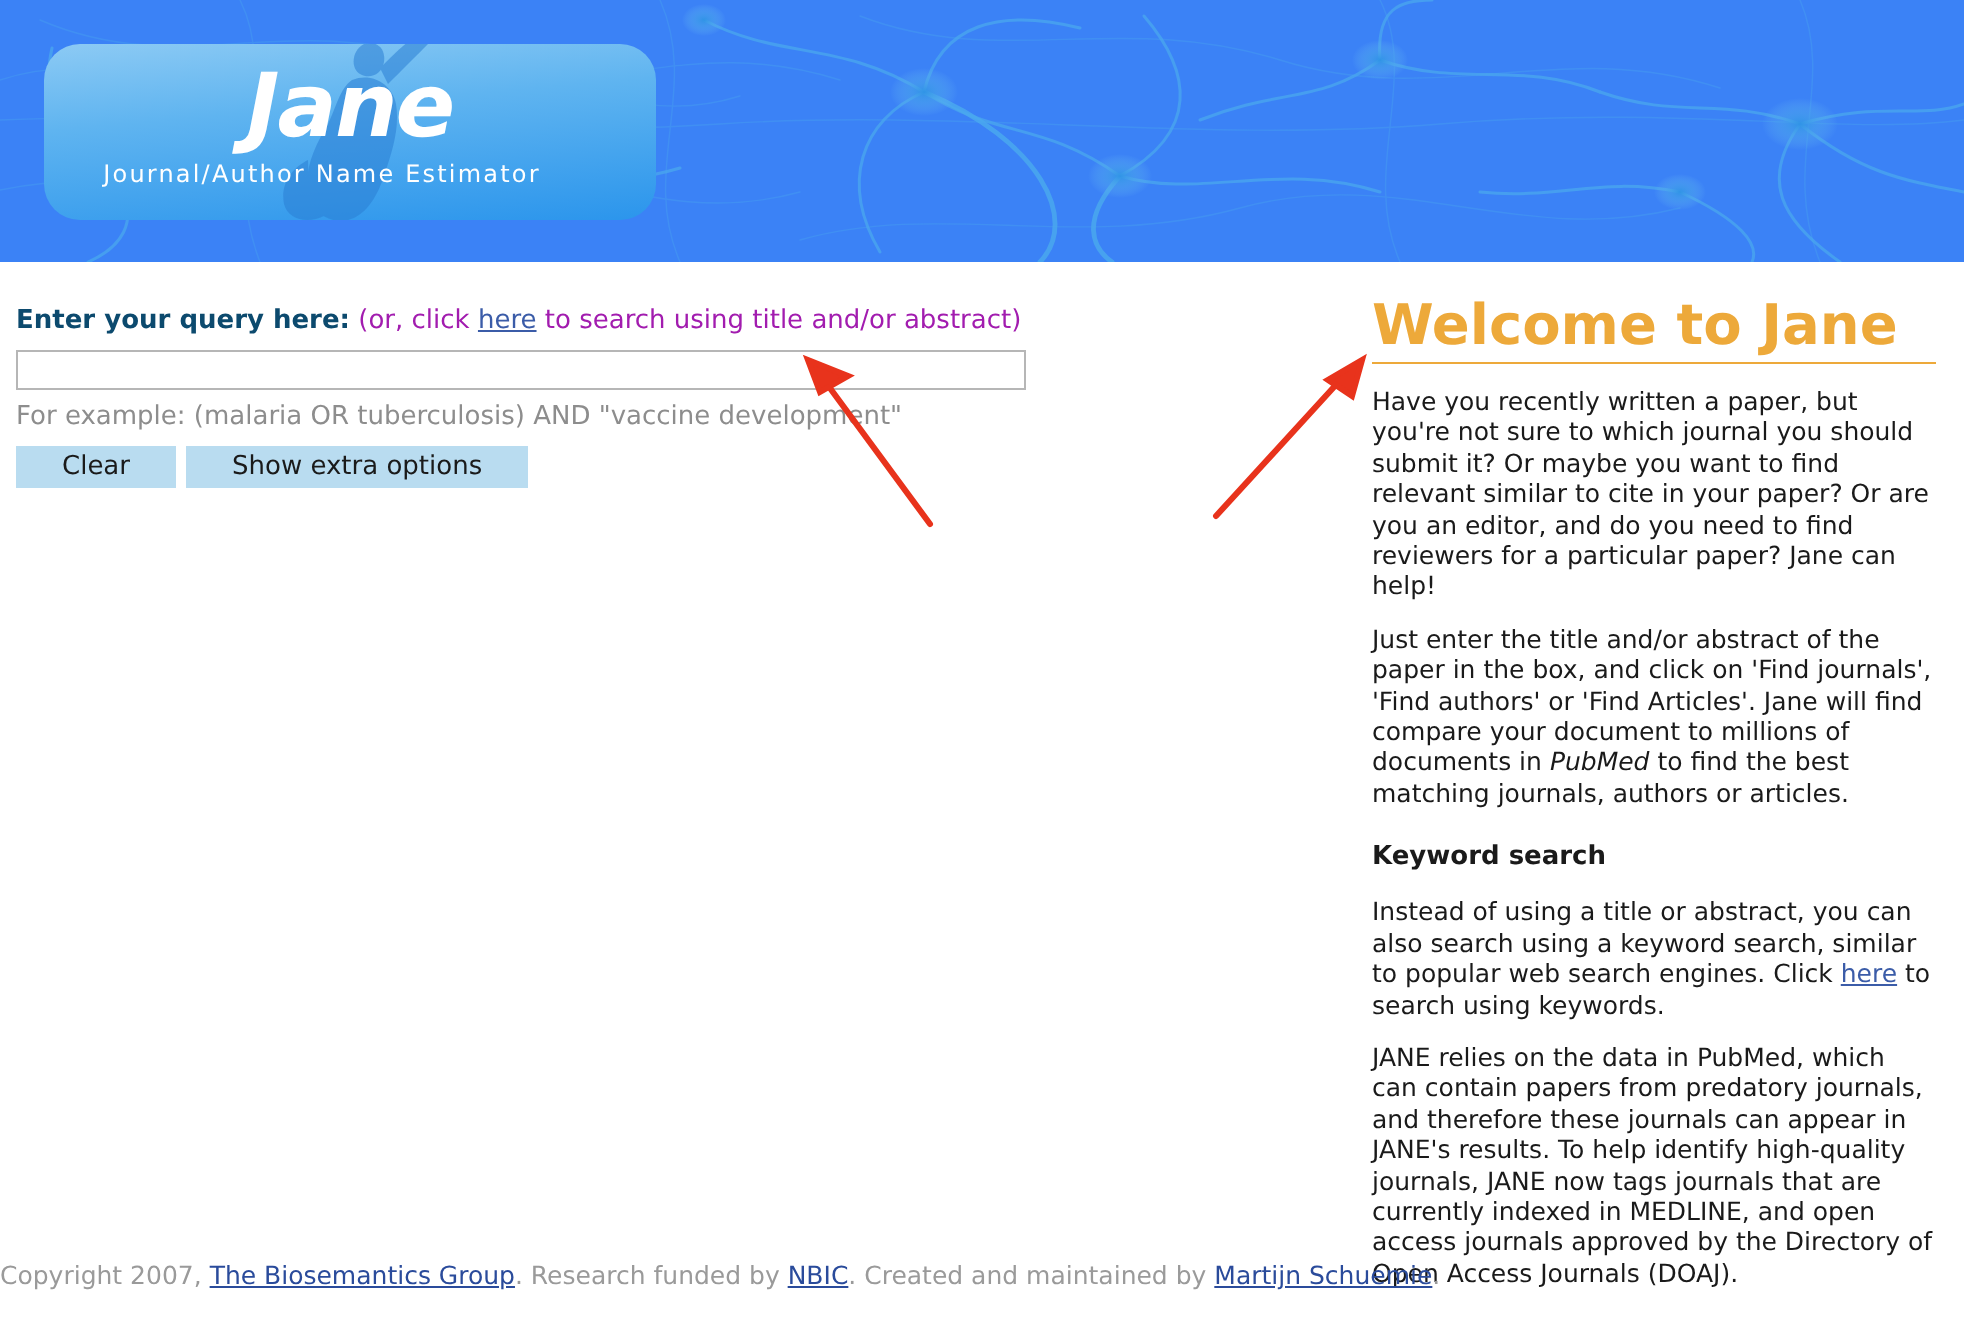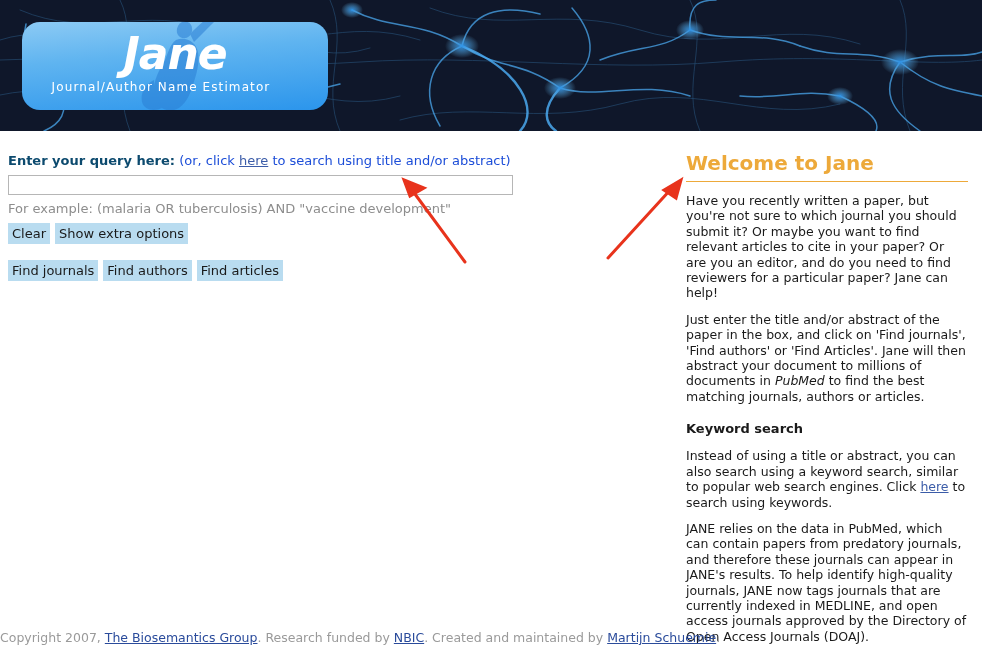--- a/index.html
+++ b/index.html
@@ -16,21 +16,21 @@
     position: relative;
     overflow: hidden;
   }
 
   
   .banner {
     position: absolute;
     left: 0; top: 0;
     width: 982px; height: 131px;
     overflow: hidden;
-    background: #0f172a;
+    background: #3b82f6;
   }
   .banner-neurons {
     position: absolute;
     left: 0; top: 0;
     width: 982px; height: 131px;
   }
   .logo-box {
     position: absolute;
     left: 22px; top: 22px;
     width: 306px; height: 88px;
@@ -78,21 +78,21 @@
   .query-label-line {
     font-size: 13px;
     line-height: 17px;
     white-space: nowrap;
   }
   .query-label-strong {
     font-weight: bold;
     color: #0c4a6e;
   }
   .query-label-hint {
-    color: #1d4ed8;
+    color: #a21caf;
   }
   a.inline-link {
     color: #3b5ca8;
     text-decoration: underline;
   }
   .query-input {
     display: block;
     margin-top: 6px;
     width: 495px;
     height: 16px;
@@ -118,34 +118,34 @@
     margin-top: 16px;
   }
   .btn {
     display: inline-block;
     background: #b9dcf0;
     color: #1a1a1a;
     border: none;
     font-family: "DejaVu Sans", "Liberation Sans", sans-serif;
     font-size: 13px;
     line-height: 19px;
-    padding: 1px 4px;
+    padding: 1px 23px;
     margin-right: 5px;
     cursor: pointer;
   }
 
   
   .welcome-col {
     position: absolute;
     left: 686px; top: 150px;
     width: 282px;
   }
   .welcome-title {
     font-family: "DejaVu Sans", "Liberation Sans", sans-serif;
-    font-size: 20px;
+    font-size: 28px;
     font-weight: bold;
     color: #eda93a;
     line-height: 26px;
     margin: 0;
     padding: 0 0 5px 0;
     border-bottom: 1px solid #eda93a;
   }
   .welcome-col p {
     margin: 11px 0 0 0;
     font-size: 12.5px;
@@ -271,31 +271,28 @@
   </div>
 
   <input class="query-input" type="text" placeholder="" style="">
 
   <div class="example-line">For example: (malaria OR tuberculosis) AND "vaccine development"</div>
 
   <div class="btn-row">
     <button class="btn">Clear</button><button class="btn">Show extra options</button>
   </div>
 
-  <div class="btn-row second">
-    <button class="btn">Find journals</button><button class="btn">Find authors</button><button class="btn">Find articles</button>
-  </div>
 </div>
 
 <div class="welcome-col">
   <h2 class="welcome-title">Welcome to Jane</h2>
 
-  <p>Have you recently written a paper, but you're not sure to which journal you should submit it? Or maybe you want to find relevant articles to cite in your paper? Or are you an editor, and do you need to find reviewers for a particular paper? Jane can help!</p>
-
-  <p><span>Just enter the title and/or abstract of the paper in the box, and click on 'Find journals', 'Find authors' or 'Find Articles'. Jane will then abstract your document to millions of documents in </span><span class="italic">PubMed</span><span> to find the best matching journals, authors or articles.</span></p>
+  <p>Have you recently written a paper, but you're not sure to which journal you should submit it? Or maybe you want to find relevant similar to cite in your paper? Or are you an editor, and do you need to find reviewers for a particular paper? Jane can help!</p>
+
+  <p><span>Just enter the title and/or abstract of the paper in the box, and click on 'Find journals', 'Find authors' or 'Find Articles'. Jane will find compare your document to millions of documents in </span><span class="italic">PubMed</span><span> to find the best matching journals, authors or articles.</span></p>
 
   <h3>Keyword search</h3>
 
   <p><span>Instead of using a title or abstract, you can also search using a keyword search, similar to popular web search engines. Click </span><a class="inline-link" href="#">here</a><span> to search using keywords.</span></p>
 
 
   <p>JANE relies on the data in PubMed, which can contain papers from predatory journals, and therefore these journals can appear in JANE's results. To help identify high-quality journals, JANE now tags journals that are currently indexed in MEDLINE, and open access journals approved by the Directory of Open Access Journals (DOAJ).</p>
 
 </div>
 

